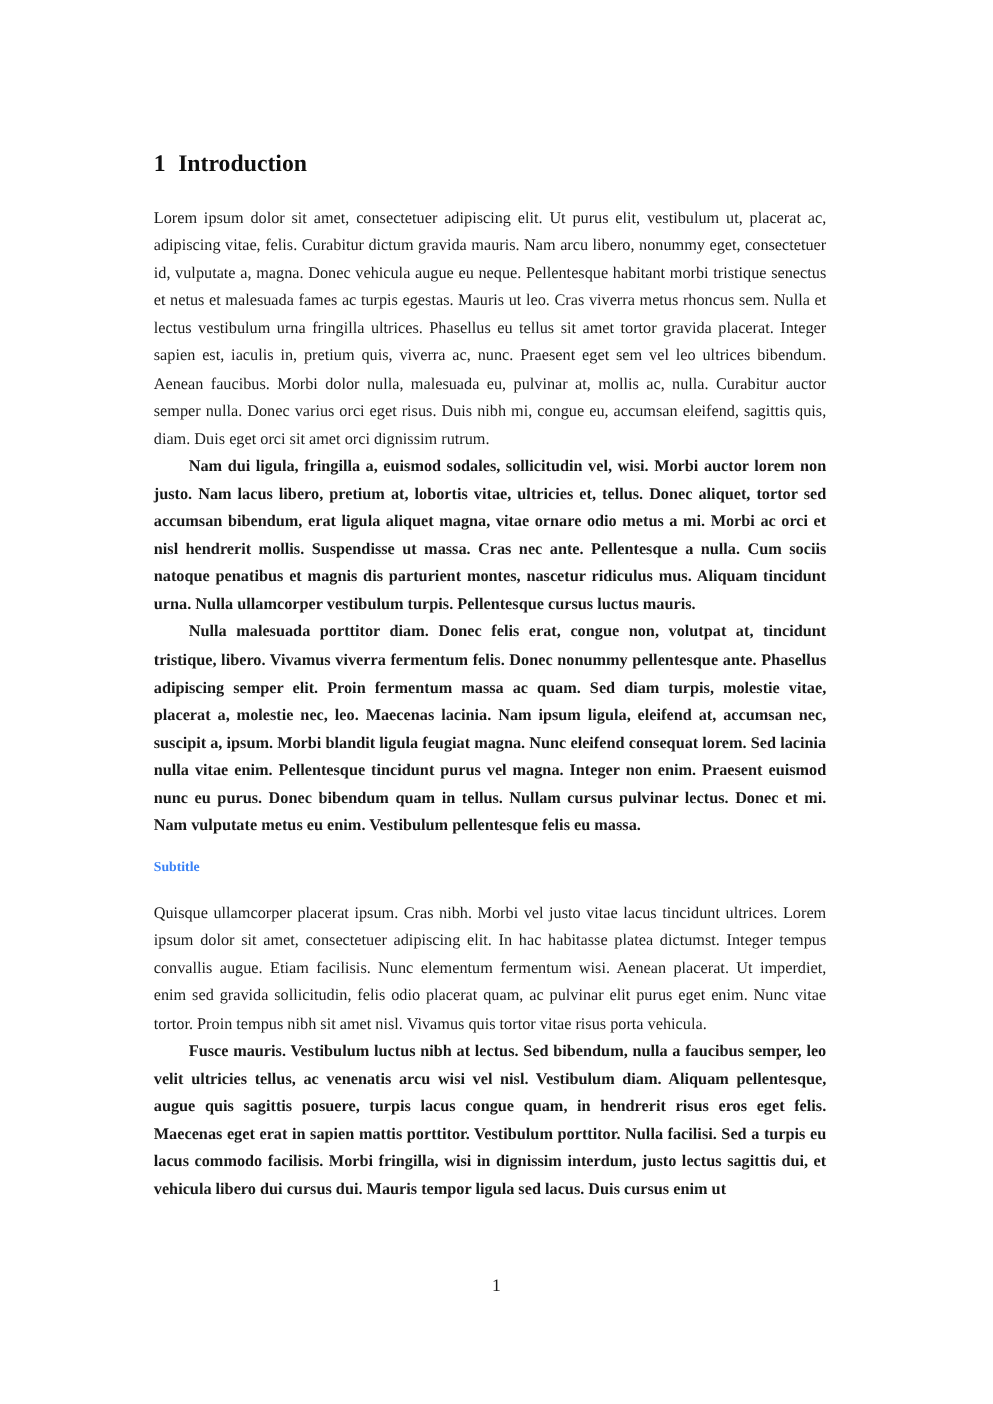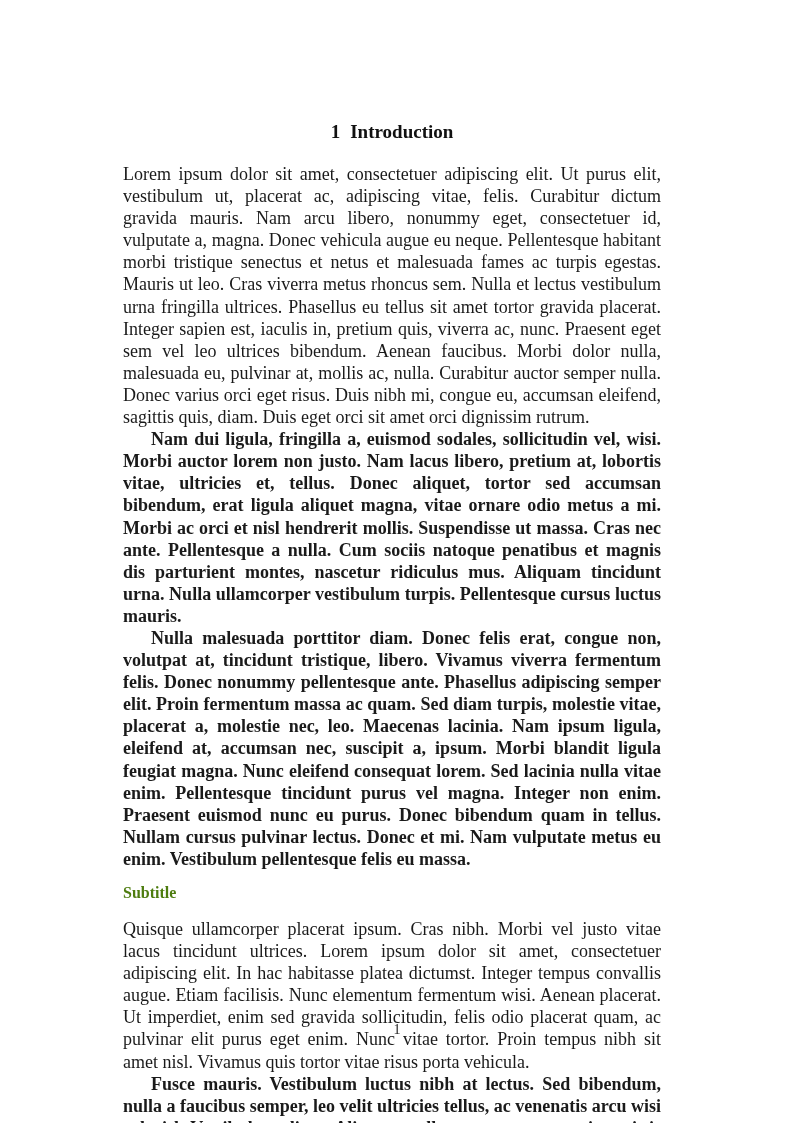--- a/index.html
+++ b/index.html
@@ -21,43 +21,42 @@
     left: 123px;
     top: 0;
     width: 538px;
   }
   .section-heading {
     margin: 120px 0 20px 0;
     font-size: 19px;
     font-weight: bold;
     line-height: 23px;
     color: #111111;
-    text-align: center;
   }
   .sec-num {
     display: inline-block;
     margin-right: 10px;
   }
   .para {
     margin: 0;
-    font-size: 18px;
+    font-size: 13px;
     line-height: 22.1px;
     text-align: justify;
     color: #1a1a1a;
   }
   .para.indent {
     text-indent: 28px;
     font-weight: bold;
   }
   .subtitle-heading {
     margin: 13px 0 15px 0;
-    font-size: 16px;
+    font-size: 11px;
     font-weight: bold;
     line-height: 20px;
-    color: #4d7c0f;
+    color: #3b82f6;
   }
   .page-footer {
     position: absolute;
     left: 0;
     top: 1022px;
     width: 794px;
     text-align: center;
     font-size: 14px;
     color: #1a1a1a;
   }

